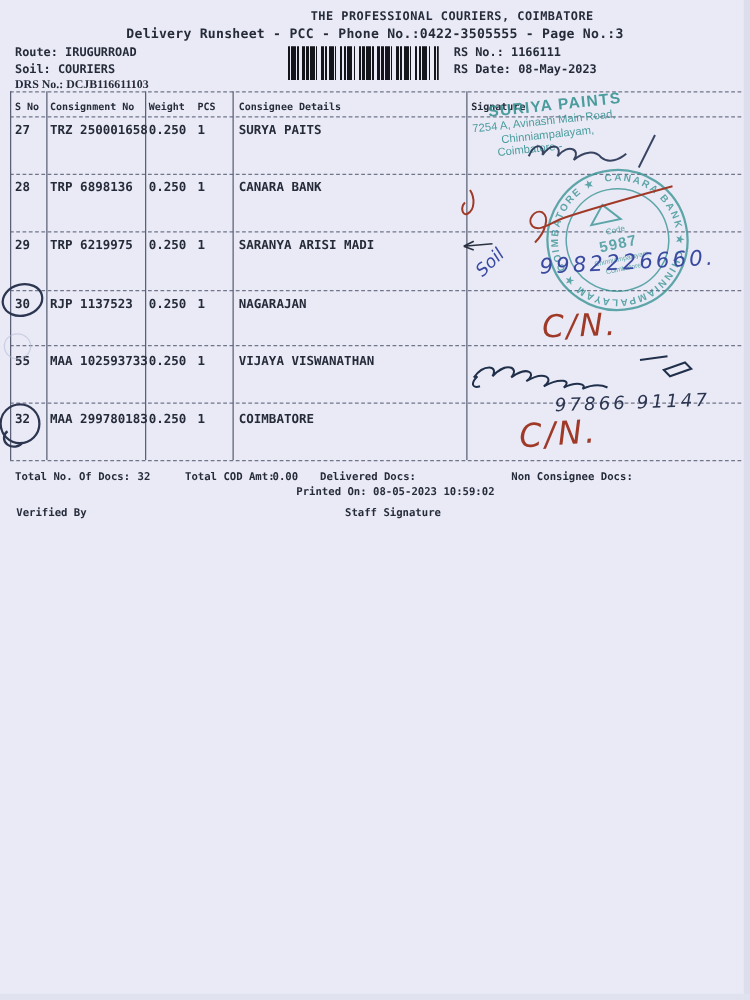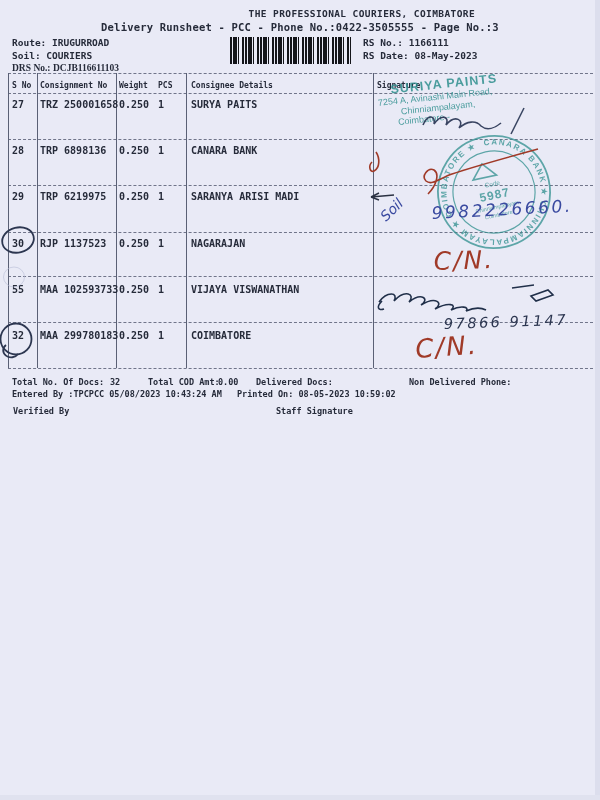--- a/index.html
+++ b/index.html
@@ -134,22 +134,21 @@
     <span class="c td col-wt">0.250</span>
     <span class="c td col-pcs">1</span>
     <span class="c td col-cg">COIMBATORE</span>
   </div>
 
   <span class="t foot" style="left:12px;top:377px">Total No. Of Docs:</span>
   <span class="t foot" style="left:110px;top:377px">32</span>
   <span class="t foot" style="left:148px;top:377px">Total COD Amt:</span>
   <span class="t foot" style="left:218px;top:377px">0.00</span>
   <span class="t foot" style="left:256px;top:377px">Delivered Docs:</span>
-  <span class="t foot" style="left:409px;top:377px">Non Delivered Phone:</span>
-  <span class="t foot" style="left:12px;top:389px">Entered By :TPCPCC 05/08/2023 10:43:24 AM</span>
+  <span class="t foot" style="left:409px;top:377px">Non Consignee Docs:</span>
   <span class="t foot" style="left:237px;top:389px">Printed On: 08-05-2023 10:59:02</span>
   <span class="t foot" style="left:13px;top:406px">Verified By</span>
   <span class="t foot" style="left:276px;top:406px">Staff Signature</span>
 
   <div class="stamp1">
     <div class="s1">SURIYA PAINTS</div>
     <div class="s2">7254 A, Avinashi Main Road,</div>
     <div class="s3">Chinniampalayam,</div>
     <div class="s4">Coimbatore -</div>
   </div>

